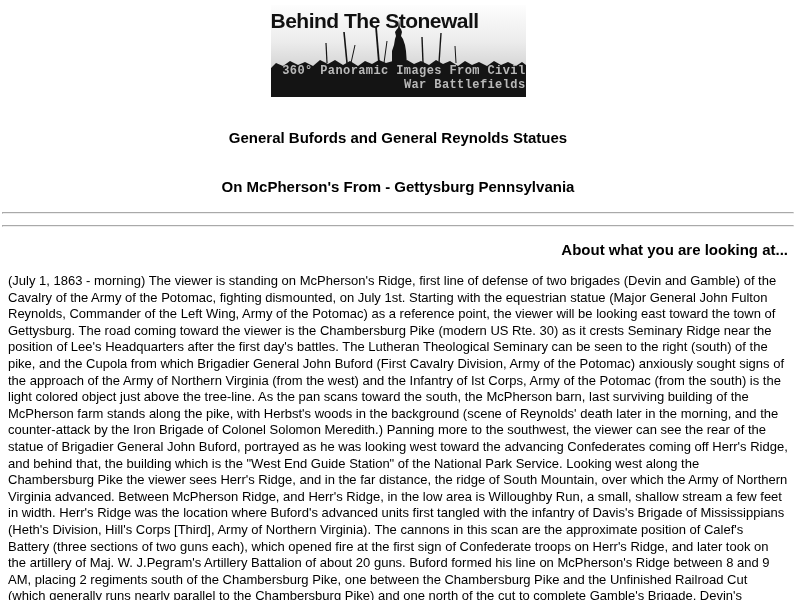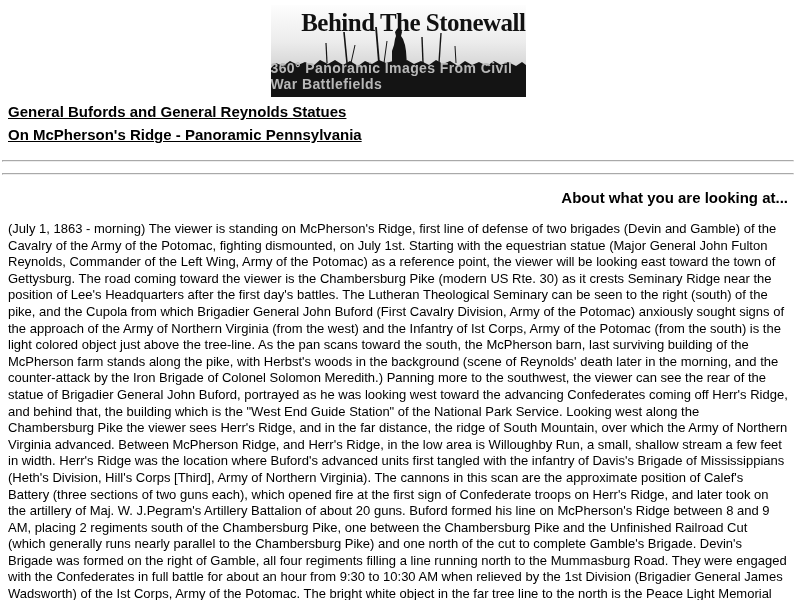--- a/index.html
+++ b/index.html
@@ -24,55 +24,55 @@
     margin: 5px auto 0 auto;
     position: relative;
     background: linear-gradient(#fdfdfd 0%, #ececec 40%, #cfcfcf 75%, #c4c4c4 100%);
     overflow: hidden;
   }
   .banner-title {
     position: absolute;
     top: 4px;
     left: 0;
     width: 100%;
-    text-align: right;
-    font-size: 25px;
+    text-align: left;
+    font-size: 21px;
     font-weight: bold;
     letter-spacing: -0.5px;
     color: #111111;
     z-index: 2;
-    font-family: Liberation Serif, serif;
   }
   .banner-art {
     position: absolute;
     left: 0;
     bottom: 0;
     width: 255px;
     height: 92px;
     z-index: 1;
   }
   .banner-subtitle {
     position: absolute;
     bottom: 5px;
     left: 0;
     width: 100%;
-    text-align: left;
-    font-size: 14px;
+    text-align: right;
+    font-size: 12px;
     font-weight: bold;
     letter-spacing: 0.4px;
     color: #b9b9b9;
     z-index: 3;
+    font-family: Liberation Mono, monospace;
   }
 
   
   .page-heading {
+    text-align: center;
     font-size: 15px;
     font-weight: bold;
-    margin: 6px 8px 0 8px;
-    text-decoration: underline;
+    margin: 32px 8px 0 8px;
   }
   .about-heading {
     text-align: right;
     font-size: 15px;
     font-weight: bold;
     margin: 14px 8px 0 8px;
   }
 
   
   .rule {
@@ -127,21 +127,21 @@
         L122,56 L129,58 L136,55 L143,59 L150,56 L158,60 L165,55 L172,59
         L179,56 L187,61 L194,56 L201,60 L208,57 L216,61 L223,56 L230,60
         L237,57 L245,61 L251,57 L255,60 L255,92 L0,92 Z"></path>
     </svg>
 
     <div class="banner-subtitle">360° Panoramic Images From Civil War Battlefields</div>
   </div>
 
   <div class="page-heading">General Bufords and General Reynolds Statues</div>
 
-  <div class="page-heading">On McPherson's Ridge - Panoramic Pennsylvania</div>
+  <div class="page-heading">On McPherson's From - Gettysburg Pennsylvania</div>
 
   <div class="rule rule-1"></div>
   <div class="rule rule-2"></div>
 
   <div class="about-heading">About what you are looking at...</div>
 
   <div class="article">(July 1, 1863 - morning) The viewer is standing on McPherson's Ridge, first line of defense of two brigades (Devin and Gamble) of the Cavalry of the Army of the Potomac, fighting dismounted, on July 1st.  Starting with the equestrian statue (Major General John Fulton Reynolds, Commander of the Left Wing, Army of the Potomac) as a reference point, the viewer will be looking east toward the town of Gettysburg.   The road coming toward the viewer is the Chambersburg Pike (modern US Rte. 30) as it crests Seminary Ridge near the position of Lee's Headquarters after the first day's battles.  The Lutheran Theological Seminary can be seen to the right (south) of the pike, and the Cupola from which Brigadier General John Buford (First Cavalry Division, Army of the Potomac) anxiously sought signs of the approach of the Army of Northern Virginia (from the west) and the Infantry of Ist Corps, Army of the Potomac (from the south) is the light colored object just above the tree-line.  As the pan scans toward the south, the McPherson barn, last surviving building of the McPherson farm stands along the pike, with Herbst's woods in the background (scene of Reynolds' death later in the morning, and the counter-attack by the Iron Brigade of Colonel Solomon Meredith.)   Panning more to the southwest, the viewer can see the rear of the statue of Brigadier General John Buford, portrayed as he was looking west toward the advancing Confederates coming off Herr's Ridge, and behind that, the building which is the "West End Guide Station" of the National Park Service.  Looking west along the Chambersburg Pike the viewer sees Herr's Ridge, and in the far distance, the ridge of South Mountain, over which the Army of Northern Virginia advanced.  Between McPherson Ridge, and Herr's Ridge, in the low area is Willoughby Run, a small, shallow stream a few feet in width.  Herr's Ridge was the location where Buford's advanced units first tangled with the infantry of Davis's Brigade of Mississippians (Heth's Division, Hill's Corps [Third], Army of Northern Virginia).  The cannons in this scan are the approximate position of Calef's Battery (three sections of two guns each), which opened fire at the first sign of Confederate troops on Herr's Ridge, and later took on the artillery of Maj. W. J.Pegram's Artillery Battalion of about 20 guns.  Buford formed his line on McPherson's Ridge between 8 and 9 AM, placing 2 regiments south of the Chambersburg Pike, one between the Chambersburg Pike and the Unfinished Railroad Cut (which generally runs nearly parallel to the Chambersburg Pike) and one north of the cut to complete Gamble's Brigade.  Devin's Brigade was formed on the right of Gamble, all four regiments filling a line running north to the Mummasburg Road.  They were engaged with the Confederates in full battle for about an hour from 9:30 to 10:30 AM when relieved by the 1st Division (Brigadier General James Wadsworth) of the Ist Corps, Army of the Potomac.  The bright white object in the far tree line to the north is the Peace Light Memorial on Oak Hill.  The</div>
 
 </div>
 

